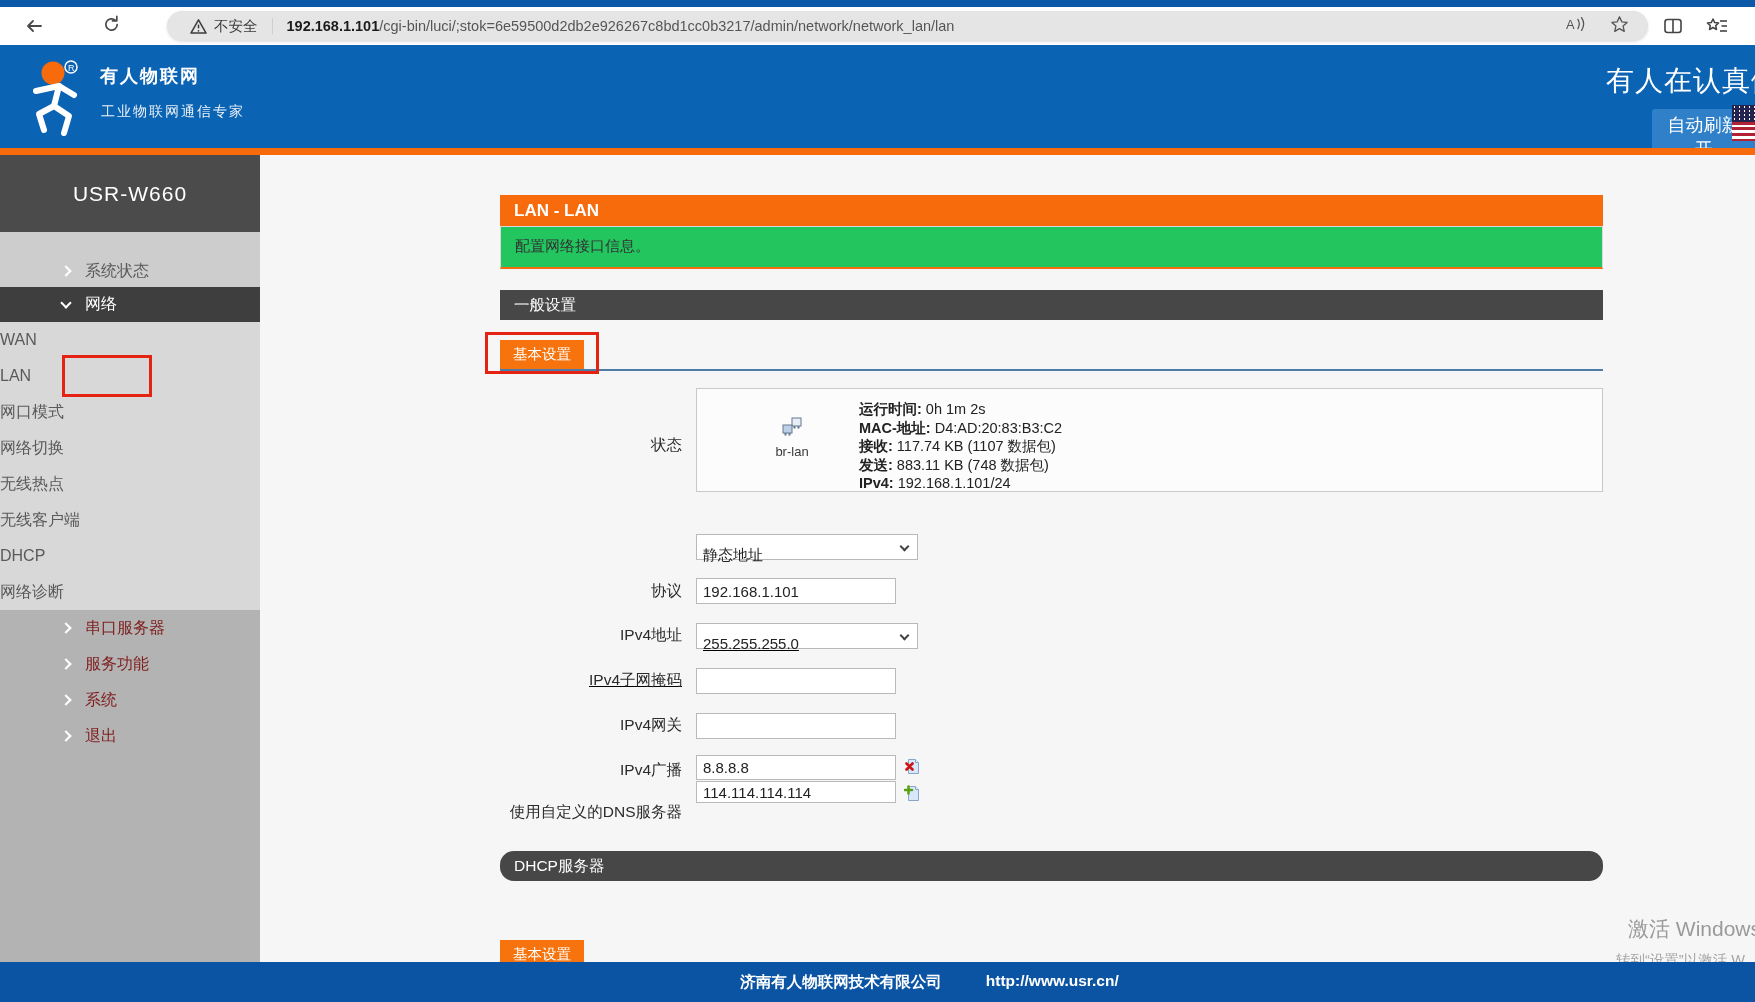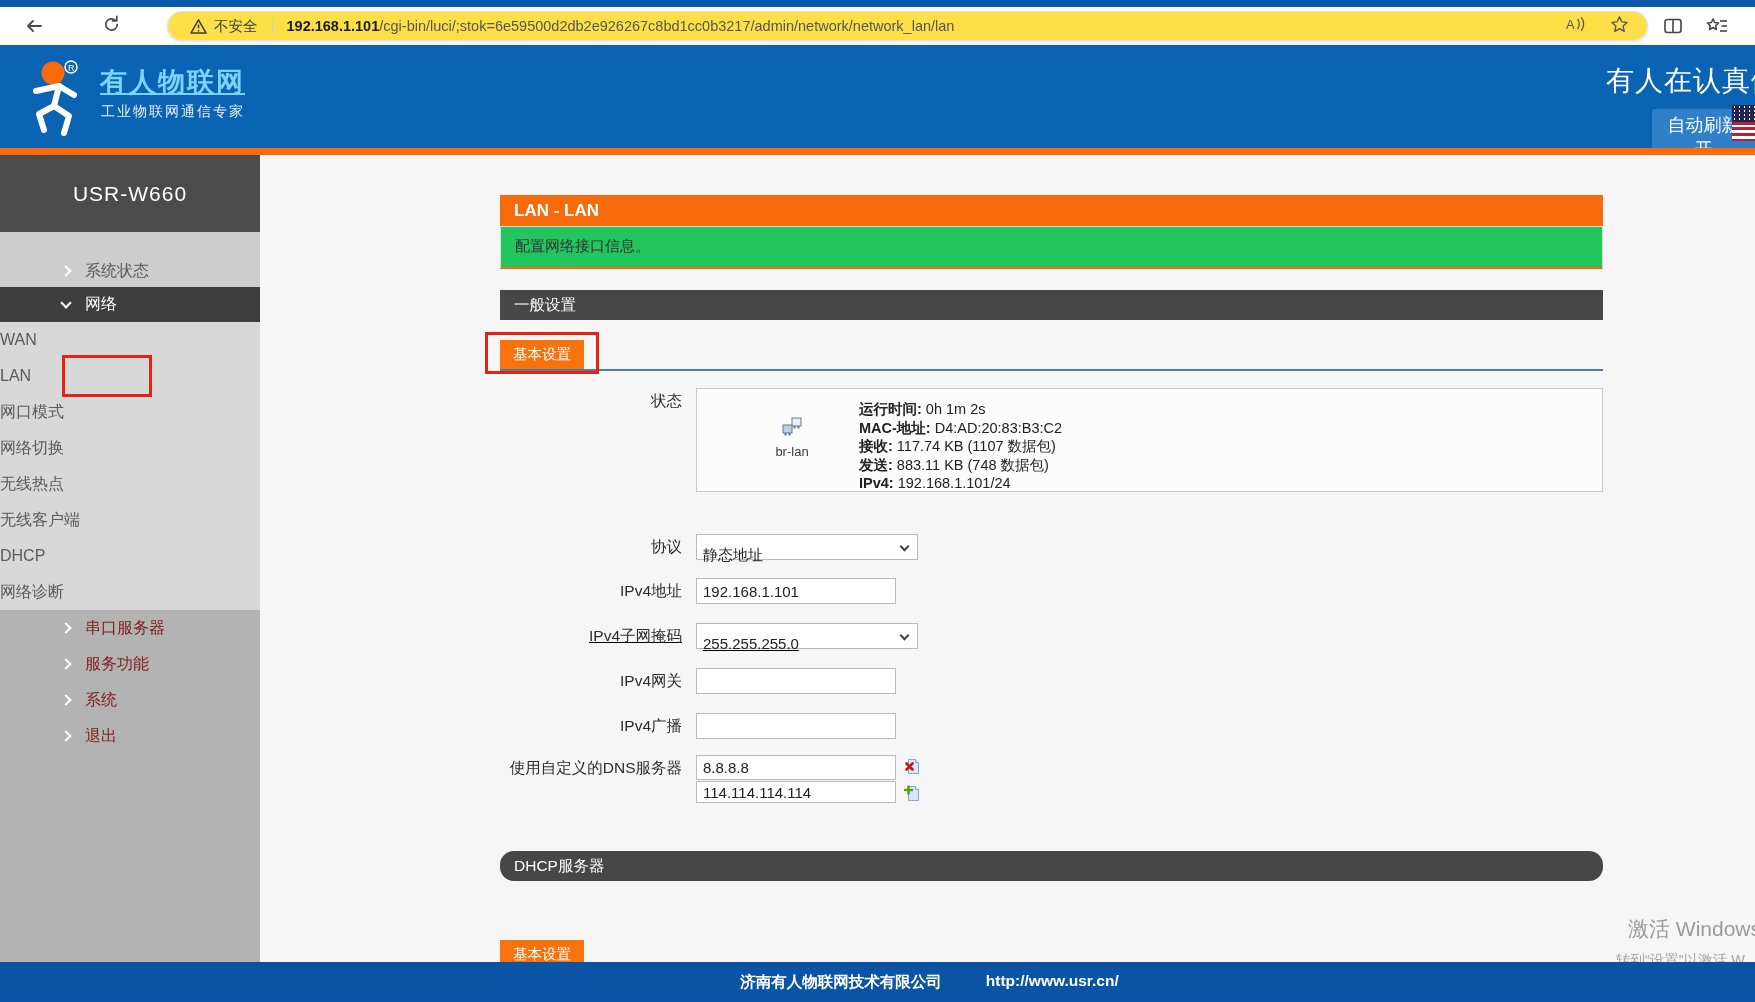--- a/index.html
+++ b/index.html
@@ -6,37 +6,37 @@
   body { font-family:"Liberation Sans","DejaVu Sans",sans-serif; background:#ddd; }
   .page { position:relative; width:1755px; height:1002px; overflow:hidden; background:#f6f6f6; }
 
   
   .browser { position:absolute; left:0; top:0; width:1755px; height:45px; background:#fff; }
   .top-strip { position:absolute; left:0; top:0; width:1755px; height:7px; background:#0b57a8; }
   .nav-ico { position:absolute; cursor:pointer; }
   .ico-back { left:24px; top:16px; }
   .ico-refresh { left:102px; top:15px; }
   .addr-pill { position:absolute; left:167px; top:11px; width:1481px; height:30px; border-radius:15px;
-    background:#fde047; border:1px solid #e3e3e3; box-shadow:0 1px 3px rgba(0,0,0,.13);
+    background:#e5e5e5; border:1px solid #e3e3e3; box-shadow:0 1px 3px rgba(0,0,0,.13);
     display:flex; align-items:center; }
   .warn-wrap { margin-left:22px; display:flex; align-items:center; }
   .sec-label { margin-left:7px; font-size:14.5px; color:#3c3c3c; }
   .pill-div { width:1px; height:16px; background:#cfcfcf; margin:0 14px; }
   .url { font-size:14.5px; white-space:nowrap; overflow:hidden; flex:1; }
   .url b { color:#1b1b1b; font-weight:bold; }
   .url span { color:#565656; }
   .pill-right { display:flex; align-items:center; gap:22px; margin-right:18px; }
   .ico-split { left:1663px; top:16px; }
   .ico-collections { left:1706px; top:16px; }
 
   
   .site-header { position:absolute; left:0; top:45px; width:1755px; height:110px; background:#0b63b4; }
   .site-header::after { content:""; position:absolute; left:0; bottom:0; width:100%; height:7px; background:#f76b0c; }
   .logo { position:absolute; left:24px; top:13px; }
-  .brand-title { position:absolute; left:100px; top:19px; font-size:27px; font-weight:bold; color:#7dd3fc; letter-spacing:2px;text-decoration:underline; }
+  .brand-title { position:absolute; left:100px; top:19px; font-size:18px; font-weight:bold; color:#ffffff; letter-spacing:2px; }
   .brand-sub { position:absolute; left:101px; top:58px; font-size:14px; color:#e9f0f7; letter-spacing:2px; }
   .slogan { position:absolute; left:1606px; top:17px; font-size:28px; color:#fff; white-space:nowrap; letter-spacing:1px; }
   .auto-refresh { position:absolute; left:1652px; top:64px; background:#2f80c9; color:#fff; font-size:18px;
     padding:4px 9px; border-radius:3px; border:none; cursor:pointer; font-family:inherit; }
   .flag { position:absolute; left:1732px; top:60px; width:52px; height:36px;
     background:repeating-linear-gradient(#b22234 0 2.8px,#fff 2.8px 5.6px); }
   .flag::before { content:""; position:absolute; left:0; top:0; width:24px; height:16.8px; background:#23234f;
     background-image:radial-gradient(#fff 0.8px, transparent 1px); background-size:5px 4px; }
 
   
@@ -69,21 +69,21 @@
   .sec-general { top:135px; }
   .sec-dhcp { top:696px;border-radius:14px; }
   .tab { position:absolute; background:#f7730d; color:#fff; font-size:14.5px; height:29px; line-height:29px;
     padding:0 13px; cursor:pointer; }
   .tab-basic1 { left:0; top:185px; }
   .tab-basic2 { left:0; top:785px; height:28px; line-height:28px; }
   .tab-underline { position:absolute; left:0; top:214px; width:1103px; height:2px; background:#4d7ca8; }
   .red-tab { left:-15px; top:177px; width:114px; height:42px; }
 
   .row { position:absolute; left:0; display:flex; align-items:flex-start; }
-  .flabel { width:182px; text-align:right; font-size:15.5px; color:#2b2b2b; line-height:26px; white-space:nowrap; }
+  .flabel { width:182px; text-align:right; font-size:15.5px; color:#2b2b2b; line-height:26px; white-space:nowrap;margin-top:44px; }
   .fctl { margin-left:14px; position:relative; }
 
   .status-box { width:907px; height:104px; background:#fcfcfc; border:1px solid #c9c9c9; display:flex; }
   .sb-iconcol { width:110px; margin-left:40px; text-align:center; padding-top:26px; }
   .sb-ifname { font-size:13px; color:#3a3a3a; margin-top:3px; }
   .sb-text { margin-left:12px; padding-top:11px; font-size:14.5px; color:#222; line-height:18.5px; }
   .sb-text b { font-weight:bold; }
 
   .txt { width:200px; height:26px; border:1px solid #b9b9b9; background:#fff; font-size:15px;
     padding:0 6px; font-family:inherit; color:#222; }

